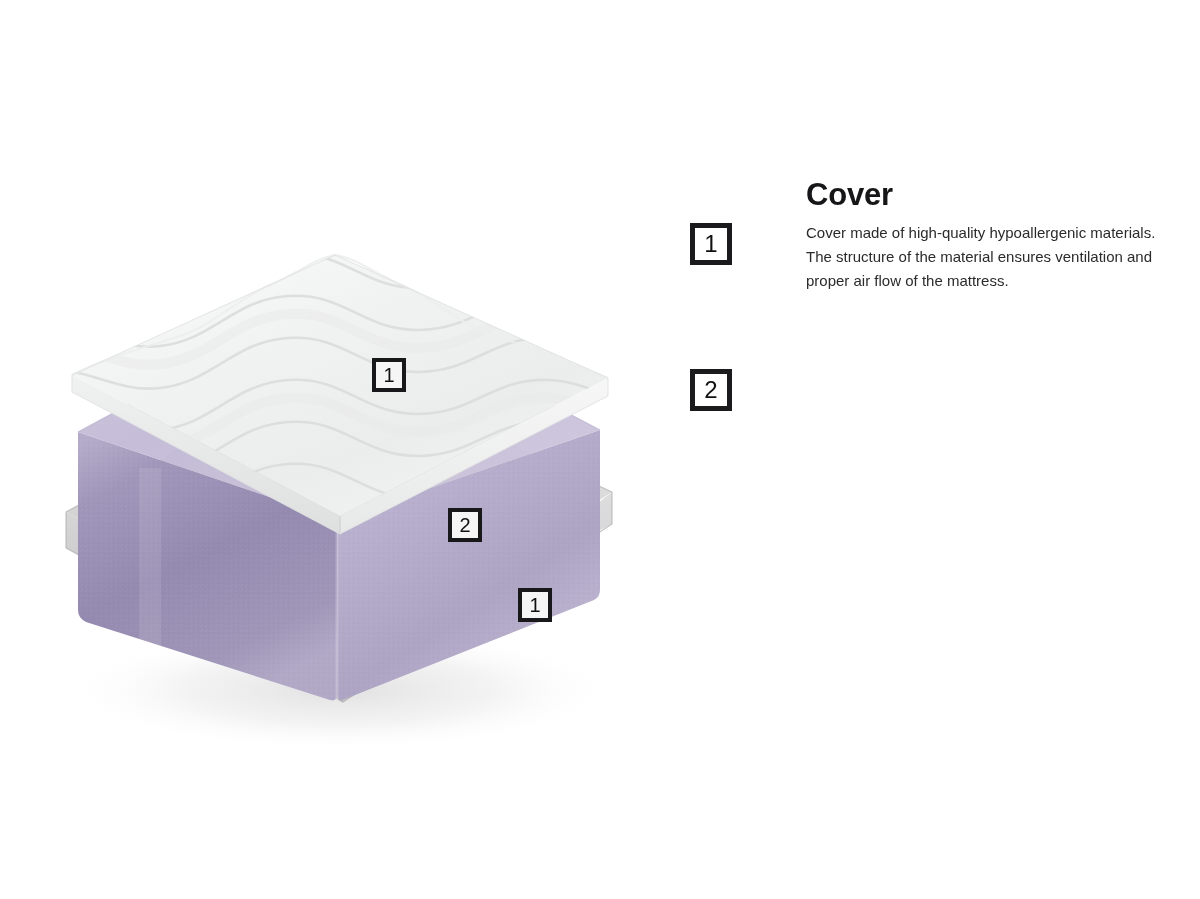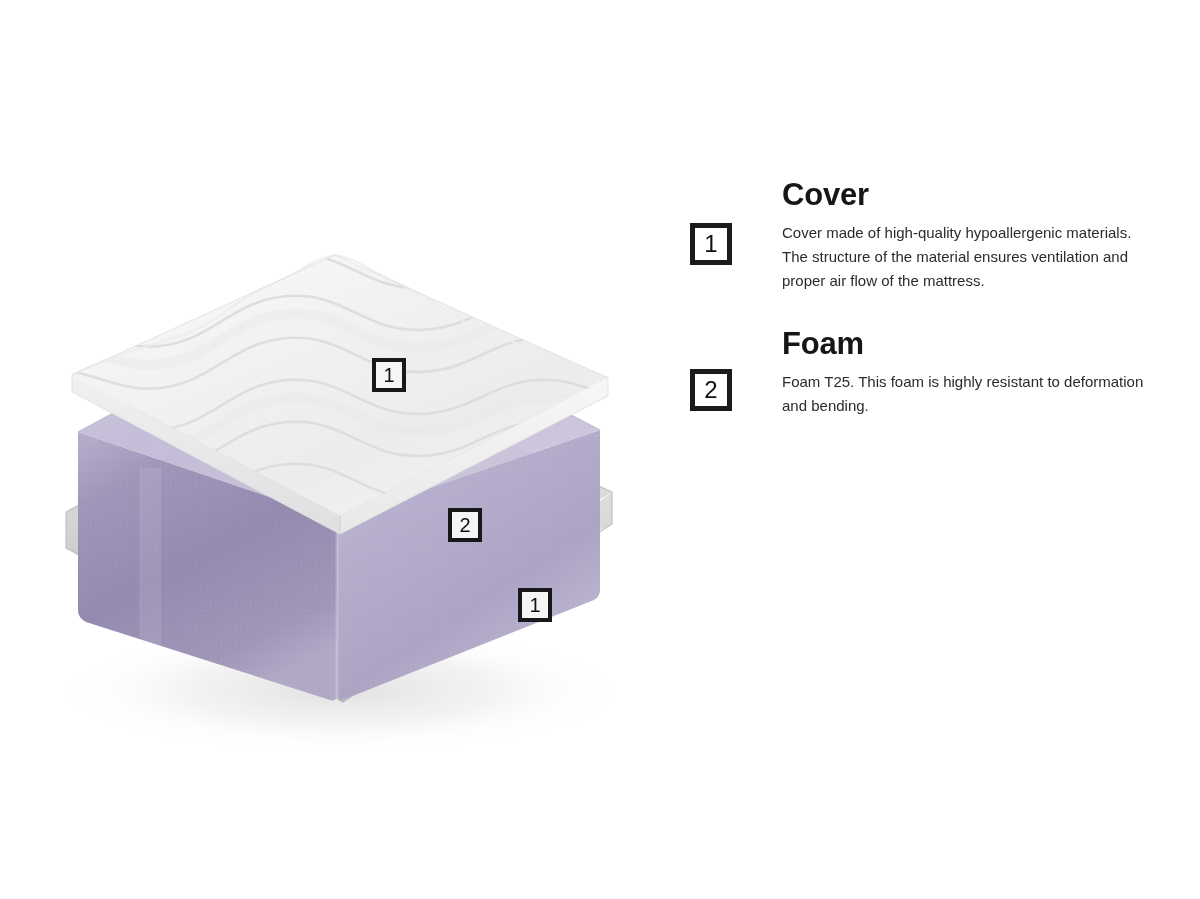--- a/index.html
+++ b/index.html
@@ -84,21 +84,21 @@
     color: #101012;
     font-size: 24px;
     text-align: center;
     line-height: 32px;
     font-weight: 400;
   }
   #entry-cover .legend-badge { top: 45px; }
   #entry-foam  .legend-badge { top: 42px; }
 
   .legend-text {
-    margin-left: 92px;
+    margin-left: 116px;
   }
   .legend-title {
     font-size: 31px;
     font-weight: bold;
     color: #161618;
     letter-spacing: -0.2px;
     line-height: 34px;
     margin: 0 0 9px 0;
   }
   .legend-desc {
@@ -288,21 +288,17 @@
       <div class="legend-text">
         <h2 class="legend-title">Cover</h2>
         <p class="legend-desc">Cover made of high-quality hypoallergenic materials. The structure of the material ensures ventilation and proper air flow of the mattress.</p>
       </div>
     </div>
 
     <div class="legend-entry" id="entry-foam">
       <div class="legend-badge">
         <span>2</span>
       </div>
-      <div class="legend-text">
-        <h2 class="legend-title">Foam</h2>
-        <p class="legend-desc">Foam T25. This foam is highly resistant to deformation and bending.</p>
-      </div>
     </div>
 
   </div>
 
 </div>
 
 </body></html>

